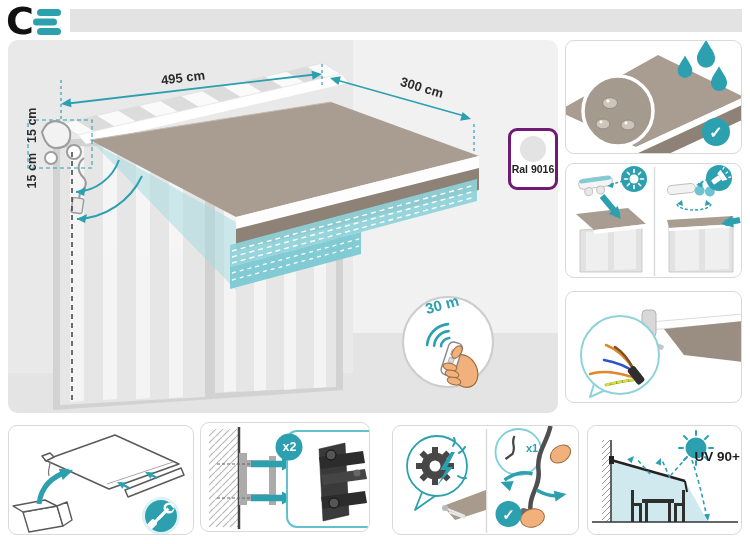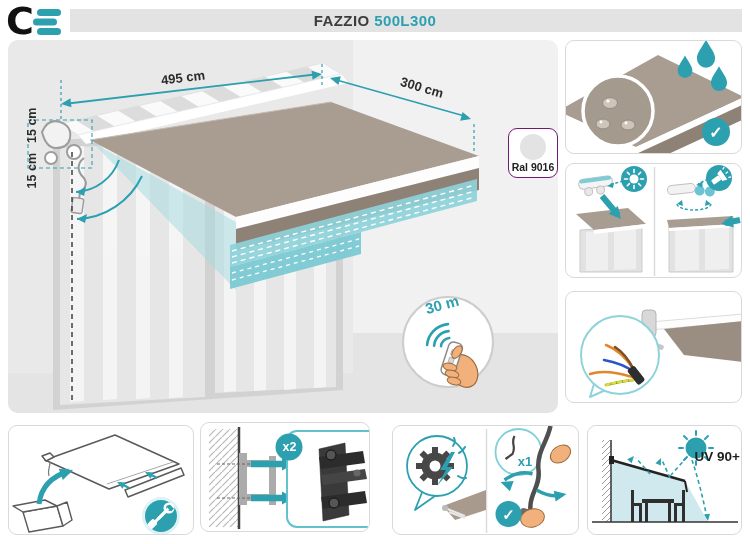--- a/index.html
+++ b/index.html
@@ -19,51 +19,50 @@
   #title-text .model{color:var(--teal);}
   
   #main-panel{position:absolute;left:8px;top:40px;width:550px;height:373px;background:#f1f1f1;border-radius:10px;overflow:hidden;}
   .lbl{position:absolute;font-weight:bold;color:var(--ink);font-size:13px;text-align:center;white-space:nowrap;}
   #width-label{left:130px;top:30px;width:90px;transform:rotate(-7deg);}
   #projection-label{left:372px;top:40px;width:84px;transform:rotate(16.5deg);}
   #offset-labels{left:-41px;top:101px;width:130px;transform:rotate(-90deg);font-size:12.5px;}
   #offset-labels span{margin:0 5px;}
   #angle-label{left:88px;top:156px;width:110px;}
   #remote-range-label{left:403px;top:256px;width:62px;transform:rotate(-15deg);color:var(--teal);font-size:15px;}
-  #ral-card{position:absolute;left:500px;top:88px;width:50px;height:50px;background:#fff;border:1px solid #701a75;border-radius:9px;text-align:center;}
+  #ral-card{position:absolute;left:500px;top:88px;width:50px;height:62px;background:#fff;border:3px solid #701a75;border-radius:9px;text-align:center;}
   #ral-swatch{width:26px;height:26px;border-radius:50%;background:#e3e3e3;margin:5px auto 1px auto;}
   #ral-label{font-size:10.5px;font-weight:bold;color:#222;}
   
   #water-panel{left:565px;top:40px;width:177px;height:114px;}
   #sensor-panel{left:565px;top:163px;width:177px;height:115px;}
   #cable-panel{left:565px;top:291px;width:177px;height:112px;}
   
   #unbox-panel{left:8px;top:425px;width:186px;height:110px;}
   #mount-panel{left:200px;top:422px;width:170px;height:110px;}
   #crank-panel{left:392px;top:425px;width:187px;height:110px;}
   #uv-panel{left:587px;top:425px;width:155px;height:110px;}
   .badge-lbl{position:absolute;font-weight:bold;text-align:center;}
   #mount-count{left:75px;top:17px;width:27px;font-size:12.5px;color:#fff;}
-  #crank-count{left:120px;top:16px;width:24px;font-size:13px;color:var(--teal);margin-top:12px;}
+  #crank-count{left:127px;top:16px;width:24px;font-size:11px;color:var(--teal);}
   #uv-label{left:98px;top:23px;width:54px;font-size:13.5px;color:#1d1d1d;text-align:right;font-weight:bold;position:absolute;}
   svg text.check{font-family:"Liberation Sans",sans-serif;font-weight:bold;}
 </style>
 </head>
 <body>
 
 <div id="stage">
 
   <svg id="logo" width="58" height="38" viewBox="0 0 58 38">
     <text x="0" y="32" font-size="38" font-weight="bold" fill="#111" font-family="DejaVu Sans, sans-serif">C</text>
     <rect x="31" y="7" width="24" height="7" rx="3.5" fill="#2da0b0"></rect>
     <rect x="27" y="16.5" width="24" height="7" rx="3.5" fill="#2da0b0"></rect>
     <rect x="31" y="26" width="24" height="7" rx="3.5" fill="#2da0b0"></rect>
   </svg>
   <div id="title-bar"></div>
-  <div id="title-text"><span>FAZZIO</span> <span class="model">500L300</span></div>
 
   <div id="main-panel">
     <svg width="550" height="373" viewBox="0 0 550 373">
 
       <g>
         <rect x="0" y="0" width="345" height="333" fill="#e9e9e9"></rect>
         <rect x="345" y="293" width="205" height="80" fill="#e4e4e4"></rect>
         <rect x="0" y="333" width="345" height="40" fill="#e4e4e4"></rect>
       </g>
 

